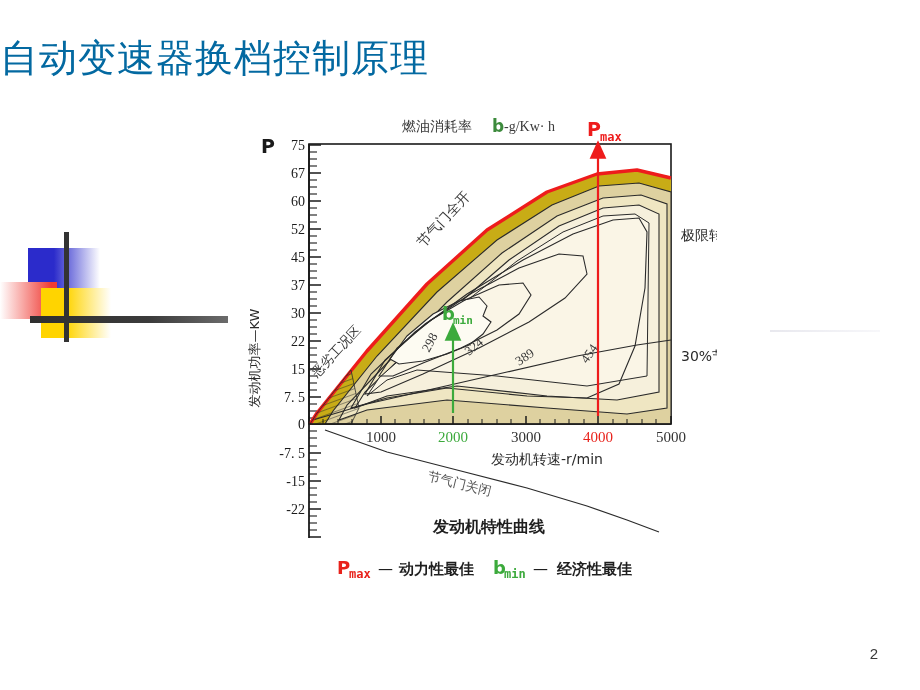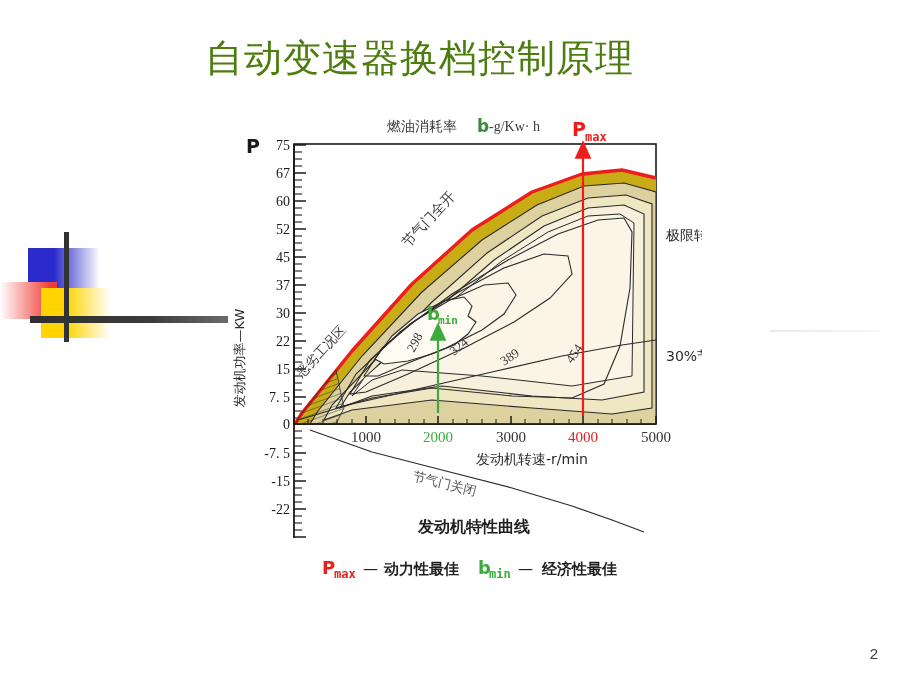--- a/index.html
+++ b/index.html
@@ -6,24 +6,23 @@
   body{
     width:920px;height:690px;background:#ffffff;
     font-family:"Liberation Sans", sans-serif;
     overflow:hidden;position:relative;
   }
   #slide{position:absolute;inset:0;width:920px;height:690px;}
 
   
   #slide-title{
     position:absolute;left:0;top:34px;width:839px;
-    text-align:center;
     font-family:"DejaVu Sans","Liberation Sans",sans-serif;
     font-size:38px;line-height:48px;letter-spacing:1px;
-    color:#4d7c0f;white-space:nowrap;
+    color:#0369a1;white-space:nowrap;
   }
 
   
   #deco{position:absolute;left:0;top:230px;width:240px;height:140px;}
   .deco-blue{
     position:absolute;left:28px;top:18px;width:72px;height:52px;
     background:linear-gradient(to right,#2b2bcb 0%,#2b2bcb 36%,#ffffff 100%);
   }
   .deco-red{
     position:absolute;left:0px;top:52px;width:57px;height:37px;
@@ -39,21 +38,21 @@
   .deco-hbar{
     position:absolute;left:30px;top:86px;width:198px;height:7px;
     background:linear-gradient(to right,#2f2f2f 0%,#3b3b3b 60%,#6b6b6b 100%);
   }
   #deco-tail{
     position:absolute;left:770px;top:330px;width:110px;height:2px;
     background:linear-gradient(to right,#e8e8ee,#f7f7fa);
   }
 
   
-  #figure{position:absolute;left:232px;top:108px;width:470px;height:500px;}
+  #figure{position:absolute;left:247px;top:108px;width:470px;height:500px;}
   #fig-svg{display:block;}
 
   
   #page-number{
     position:absolute;right:42px;bottom:28px;
     font-size:15px;color:#3a3a3a;
     font-family:"Liberation Sans",sans-serif;
   }
   .txt{font-family:"Liberation Serif",serif;}
   .cjk{font-family:"DejaVu Sans","Liberation Sans",sans-serif;}

